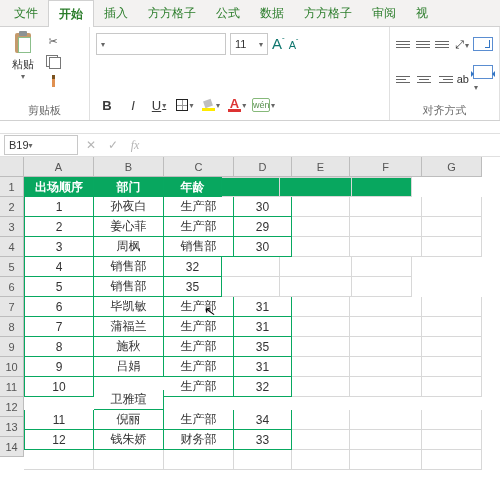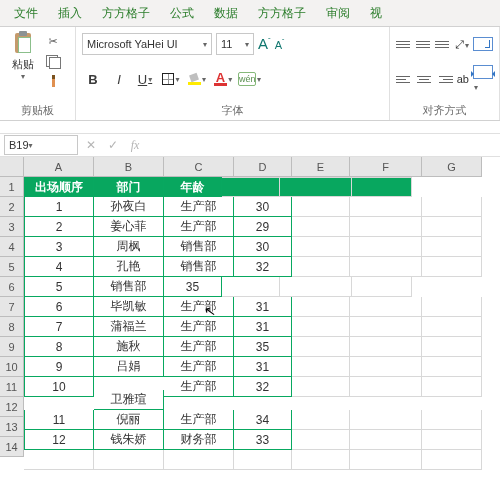--- a/index.html
+++ b/index.html
@@ -3,21 +3,21 @@
 <meta charset="utf-8">
 <style>
   *{box-sizing:border-box;margin:0;padding:0;font-family:"Microsoft YaHei",sans-serif;}
   body{background:#fff;width:500px;height:500px;overflow:hidden;font-size:12px;color:#333;}
   .tabs{display:flex;align-items:center;height:26px;padding-left:4px;background:#f3f2f1;border-bottom:0;}
   .tab{padding:5px 10px 4px;color:#2b7d2b;cursor:pointer;font-size:12px;}
   .tab.active{background:#fff;font-weight:600;border:1px solid #d1d1d1;border-bottom:none;}
   .ribbon{display:flex;background:#fff;border:1px solid #d1d1d1;height:95px;border-left:none;border-right:none;}
   .group{border-right:1px solid #e0e0e0;padding:4px 6px 2px;display:flex;flex-direction:column;justify-content:space-between;}
   .group .glabel{text-align:center;color:#6a6a6a;font-size:11px;padding-top:2px;}
-  .clipboard{width:76px;}
+  .clipboard{width:90px;}
   .paste-wrap{display:flex;gap:4px;}
   .paste-big{display:flex;flex-direction:column;align-items:center;width:34px;cursor:pointer;}
   .paste-icon{width:24px;height:26px;position:relative;}
   .clip-back{position:absolute;left:4px;top:2px;width:16px;height:20px;background:#c49a6c;border-radius:2px;}
   .clip-top{position:absolute;left:8px;top:0;width:8px;height:5px;background:#8c9294;border-radius:1px;}
   .clip-sheet{position:absolute;left:7px;top:6px;width:13px;height:16px;background:#fff;border:1px solid #8bbf8b;}
   .paste-label{font-size:11px;}
   .mini-col{display:flex;flex-direction:column;gap:4px;margin-top:2px;}
   .mini-btn{width:18px;height:16px;display:flex;align-items:center;justify-content:center;cursor:pointer;font-size:11px;}
   .scissors::before{content:"\2702";color:#5b5b5b;}
@@ -70,20 +70,21 @@
   .thead .cell{background:#08a75f;color:#fff;font-weight:600;}
   .cursor-arrow{position:absolute;pointer-events:none;font-size:14px;color:#000;transform:rotate(-10deg);}
   .corner{background:#e6e6e6;border-right:1px solid #bdbdbd;border-bottom:1px solid #bdbdbd;}
   .rh{height:20px;}
 </style>
 </head>
 <body>
 
 <div class="tabs" id="tabs">
     <div class="tab">文件</div>
+    <div class="tab active">开始</div>
     <div class="tab">插入</div>
     <div class="tab">方方格子</div>
     <div class="tab">公式</div>
     <div class="tab">数据</div>
     <div class="tab">方方格子</div>
     <div class="tab">审阅</div>
     <div class="tab">视</div>
   </div>
 
 <div class="ribbon">
@@ -108,21 +109,20 @@
             <div class="brush"></div>
           </div>
       </div>
     </div>
     <div class="glabel">剪贴板</div>
   </div>
 
   <div class="group font-group">
     <div class="row">
       <div class="font-sel name">
-        <span>Microsoft YaHei UI</span>
         <span class="chev">▾</span>
       </div>
       <div class="font-sel size">
         <span>11</span>
         <span class="chev">▾</span>
       </div>
       <div class="btn aa" style="font-size:15px;"><span>A</span><sup style="font-size:8px;">ˆ</sup></div>
       <div class="btn aa" style="font-size:11px;"><span>A</span><sup style="font-size:7px;">ˇ</sup></div>
     </div>
     <div class="row row2">
@@ -146,21 +146,20 @@
         </div>
       <div class="btn">
           <div class="fontcolor"><span>A</span></div>
           <span class="chev">▾</span>
         </div>
       <div class="btn">
           <div class="wen">wén</div>
           <span class="chev">▾</span>
         </div>
     </div>
-    <div class="glabel">字体</div>
   </div>
 
   <div class="group align-group">
     <div class="row">
       <div class="al">
           <span style="width:14px"></span>
           <span style="width:14px"></span>
           <span style="width:14px"></span>
         </div>
       <div class="al">
@@ -270,21 +269,20 @@
           <div class="cell" style="width: 70px;">3</div>
           <div class="cell" style="width: 70px;">周枫</div>
           <div class="cell" style="width: 70px;">销售部</div>
           <div class="cell" style="width: 58px;">30</div>
           <div class="cell" style="width: 58px; border-color: rgb(216, 216, 216);"></div>
           <div class="cell" style="width: 72px; border-color: rgb(216, 216, 216);"></div>
           <div class="cell" style="width: 60px; border-color: rgb(216, 216, 216);"></div>
         </div>
         <div class="crow tbl">
           <div class="cell" style="width: 70px;">4</div>
-          <div class="cell" style="width: 70px;">孔艳</div>
           <div class="cell" style="width: 70px;">销售部</div>
           <div class="cell" style="width: 58px;">32</div>
           <div class="cell" style="width: 58px; border-color: rgb(216, 216, 216);"></div>
           <div class="cell" style="width: 72px; border-color: rgb(216, 216, 216);"></div>
           <div class="cell" style="width: 60px; border-color: rgb(216, 216, 216);"></div>
         </div>
         <div class="crow tbl">
           <div class="cell" style="width: 70px;">5</div>
           <div class="cell" style="width: 70px;">销售部</div>
           <div class="cell" style="width: 58px;">35</div>

